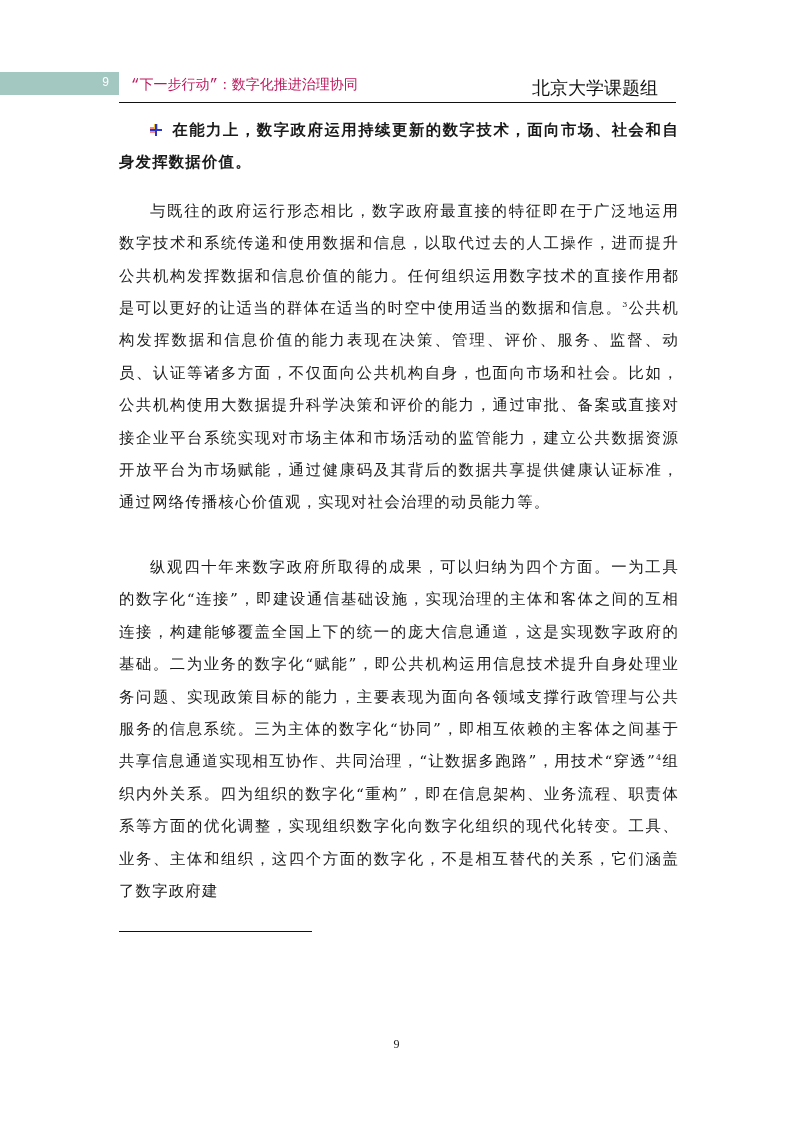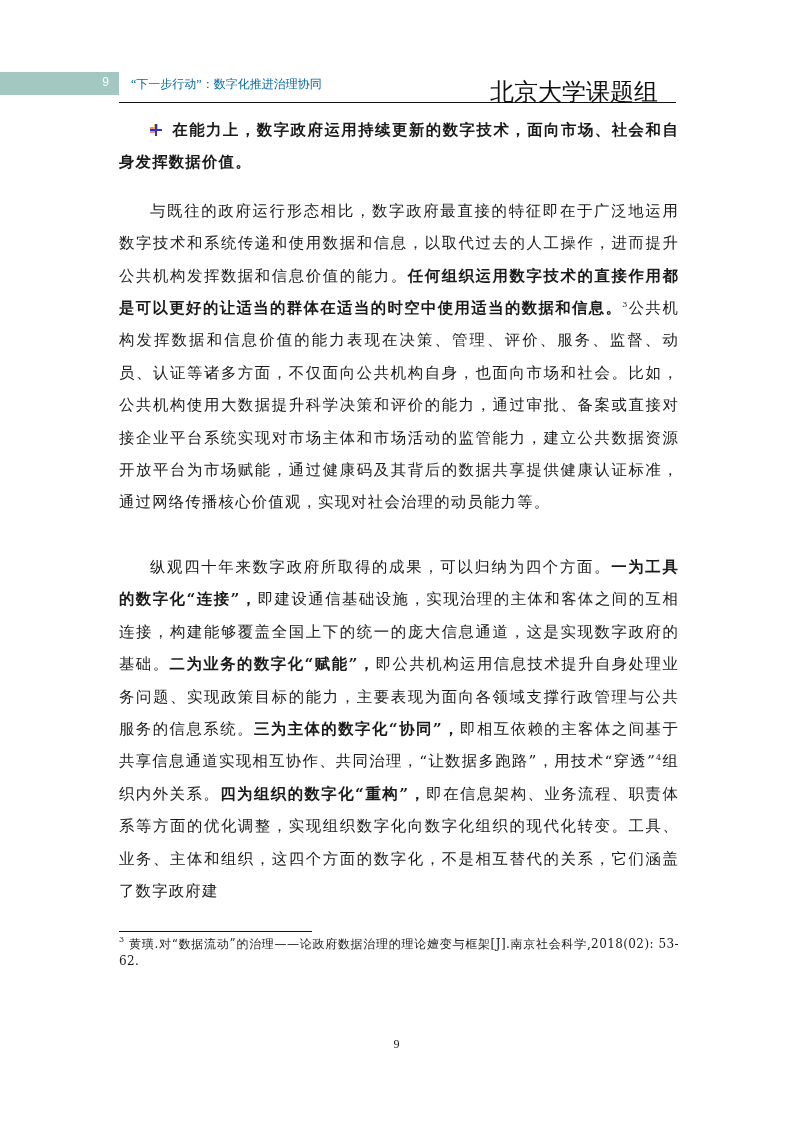--- a/index.html
+++ b/index.html
@@ -3,29 +3,29 @@
 <meta charset="utf-8">
 <style>
   html, body { margin: 0; padding: 0; background: #ffffff; }
   body { width: 793px; height: 1122px; position: relative; overflow: hidden;
          font-family: "DejaVu Serif", "Liberation Serif", serif; color: #1a1a1a; }
   .band { position: absolute; left: 0; top: 72px; width: 119px; height: 23px; background: #a3c8c2; }
   .band-num { position: absolute; right: 10px; top: 3px; font-family: "Liberation Sans", sans-serif;
               font-size: 12px; color: #ffffff; }
   .header { position: absolute; left: 119px; top: 74px; width: 557px; height: 28px;
             border-bottom: 1.5px solid #111; }
-  .header-title { position: absolute; left: 12px; top: 2px; font-family: Liberation Serif, serif;
-                  font-size: 12px; color: #0369a1; }
+  .header-title { position: absolute; left: 12px; top: 2px; font-family: Liberation Mono, monospace;
+                  font-size: 14px; color: #be185d; }
   .header-org { position: absolute; right: 18px; top: 2px; font-family: "Liberation Sans", sans-serif;
-                font-size: 24px; color: #111; }
+                font-size: 18px; color: #111; }
   .content { position: absolute; left: 119px; top: 114px; width: 560px; }
   .p { font-size: 15.4px; line-height: 32.4px; text-align: justify; margin: 0; letter-spacing: 1.2px; }
   .indent { text-indent: 31px; }
   .heading { font-weight: bold; }
-  .b { font-weight: bold; }
+  .b { font-weight: normal; }
   .gap { height: 16px; }
   .bullet { display: inline-block; width: 12px; height: 12px; position: relative; margin-right: 10px; vertical-align: -1px; text-indent: 0; }
   .bullet .v { position: absolute; left: 5px; top: 0; width: 2px; height: 12px; background: #2a35c8; }
   .bullet .h { position: absolute; left: 0; top: 5px; width: 12px; height: 2px; background: #2a35c8; }
   .bullet .r { position: absolute; left: 0; top: 3px; width: 5px; height: 6px; background: #f06b6b; opacity: .8; }
   .bullet .y { position: absolute; left: 4px; top: 0; width: 4px; height: 5px; background: #f3c23a; }
   sup { font-size: 8px; vertical-align: 6px; line-height: 0; }
   .fn-rule { position: absolute; left: 119px; top: 931px; width: 193px; border-top: 1px solid #111; }
   .footnotes { position: absolute; left: 119px; top: 936px; width: 560px; }
   .fn { font-size: 12px; line-height: 17px; margin: 0 0 6px 0; text-align: justify; letter-spacing: 0.4px; }
@@ -47,16 +47,15 @@
   <p class="p heading indent"><span class="bullet"><span class="r"></span><span class="y"></span><span class="v"></span><span class="h"></span></span><span>在能力上，数字政府运用持续更新的数字技术，面向市场、社会和自身发挥数据价值。</span></p>
   <div class="gap"></div>
   <p class="p indent"><span>与既往的政府运行形态相比，数字政府最直接的特征即在于广泛地运用数字技术和系统传递和使用数据和信息，以取代过去的人工操作，进而提升公共机构发挥数据和信息价值的能力。</span><span class="b">任何组织运用数字技术的直接作用都是可以更好的让适当的群体在适当的时空中使用适当的数据和信息。</span><sup>3</sup><span>公共机构发挥数据和信息价值的能力表现在决策、管理、评价、服务、监督、动员、认证等诸多方面，不仅面向公共机构自身，也面向市场和社会。比如，公共机构使用大数据提升科学决策和评价的能力，通过审批、备案或直接对接企业平台系统实现对市场主体和市场活动的监管能力，建立公共数据资源开放平台为市场赋能，通过健康码及其背后的数据共享提供健康认证标准，通过网络传播核心价值观，实现对社会治理的动员能力等。</span></p>
   <div class="gap"></div>
   <div class="gap"></div>
   <p class="p indent"><span>纵观四十年来数字政府所取得的成果，可以归纳为四个方面。</span><span class="b">一为工具的数字化“连接”，</span><span>即建设通信基础设施，实现治理的主体和客体之间的互相连接，构建能够覆盖全国上下的统一的庞大信息通道，这是实现数字政府的基础。</span><span class="b">二为业务的数字化“赋能”，</span><span>即公共机构运用信息技术提升自身处理业务问题、实现政策目标的能力，主要表现为面向各领域支撑行政管理与公共服务的信息系统。</span><span class="b">三为主体的数字化“协同”，</span><span>即相互依赖的主客体之间基于共享信息通道实现相互协作、共同治理，“让数据多跑路”，用技术“穿透”</span><sup>4</sup><span>组织内外关系。</span><span class="b">四为组织的数字化“重构”，</span><span>即在信息架构、业务流程、职责体系等方面的优化调整，实现组织数字化向数字化组织的现代化转变。工具、业务、主体和组织，这四个方面的数字化，不是相互替代的关系，它们涵盖了数字政府建</span></p>
 </div>
 
 <div class="fn-rule"></div>
 <div class="footnotes">
-  <p class="fn"><sup>3</sup> <span>黄璜.对“数据流动”的治理——论政府数据治理的理论嬗变与框架[J].南京社会科学,2018(02): 53-62.</span></p>
 </div>
 
 <div class="page-num">9</div>
 
 </body></html>

